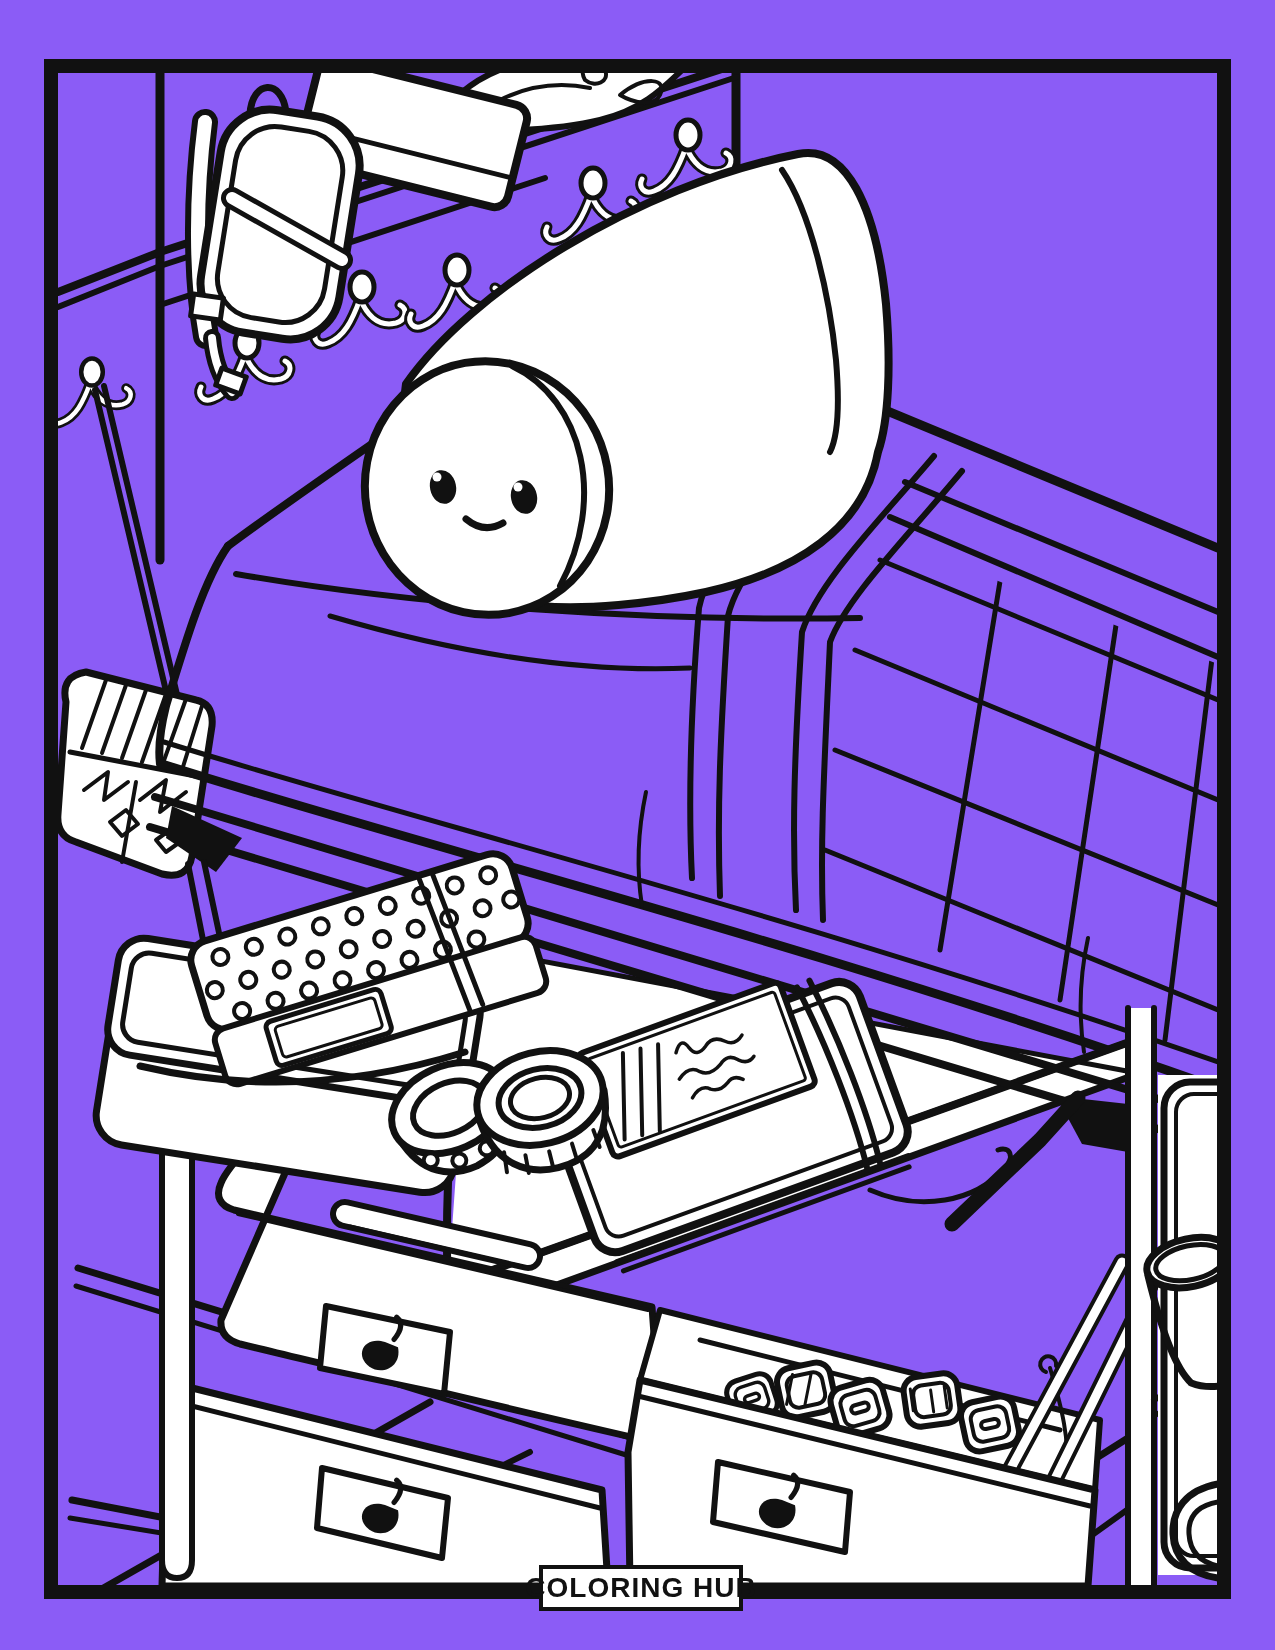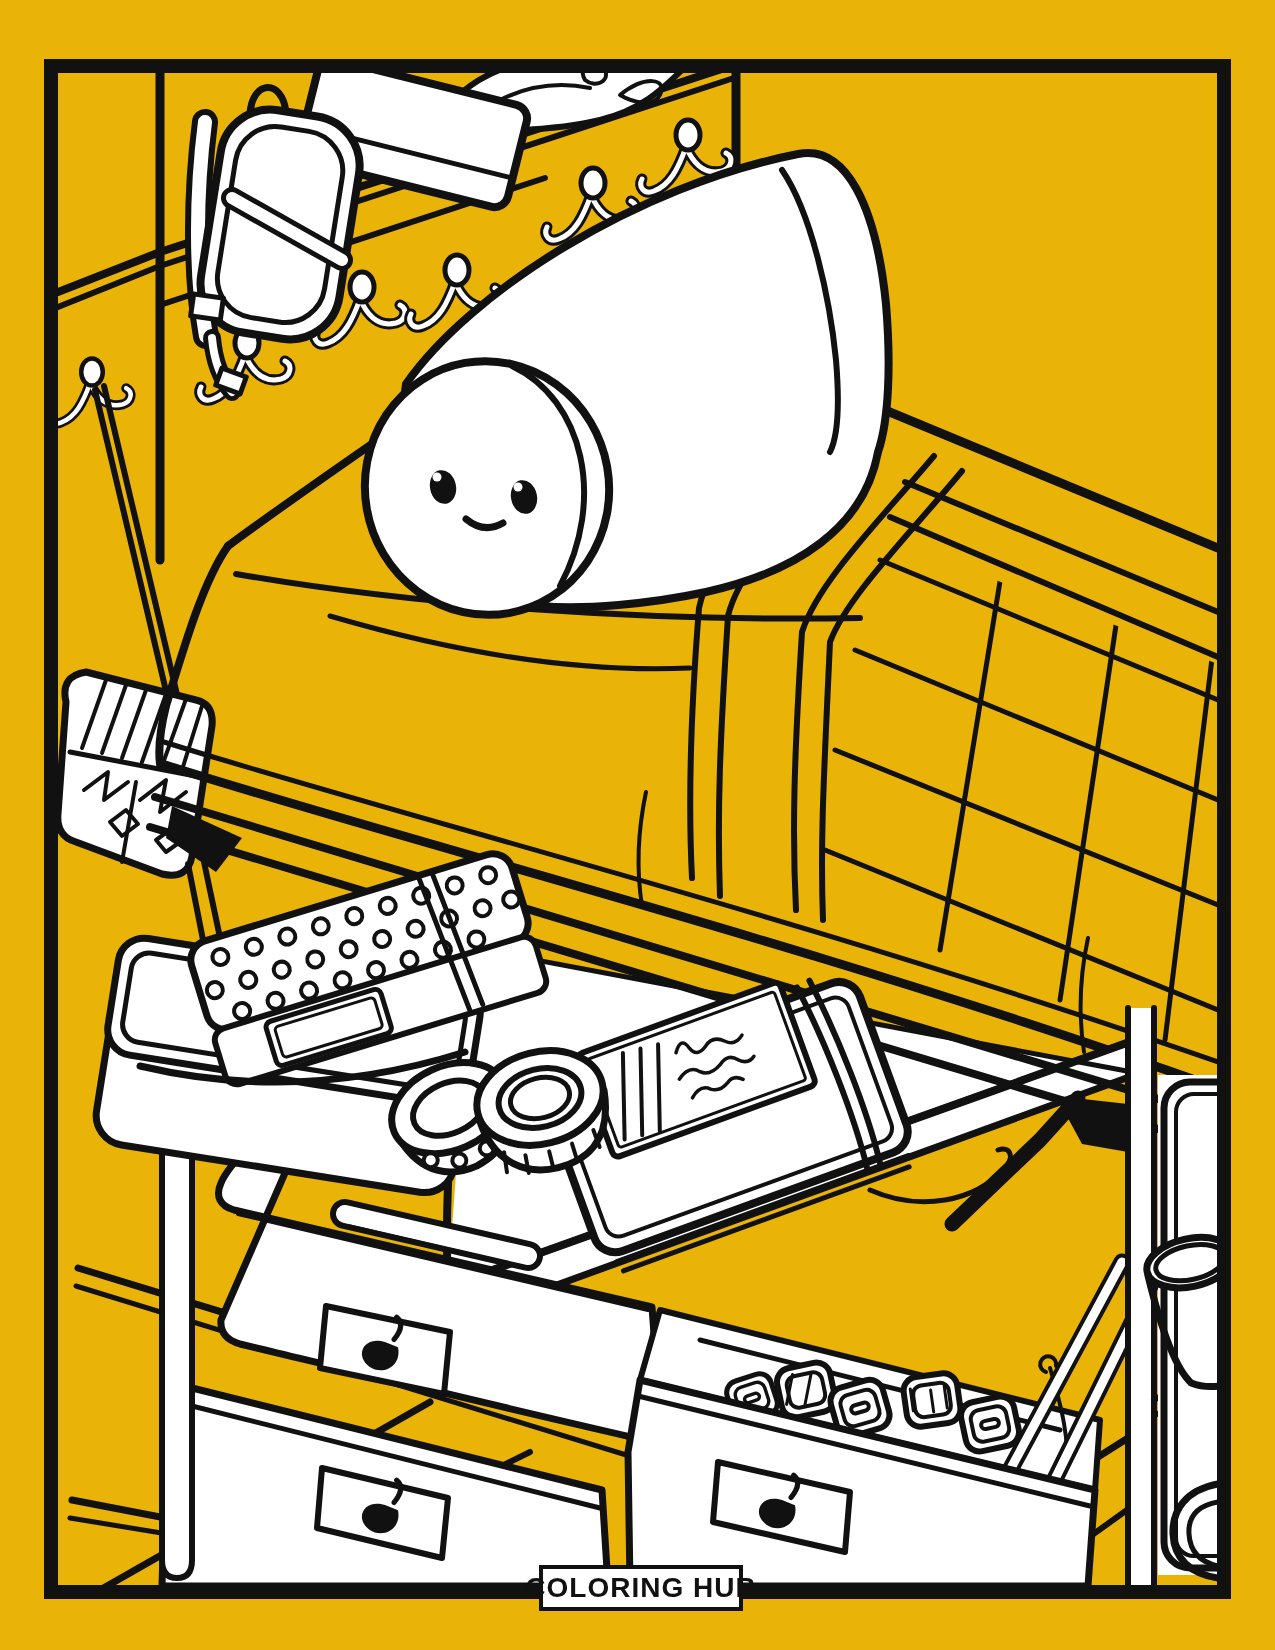--- a/index.html
+++ b/index.html
@@ -2,21 +2,21 @@
 <html><head>
 <meta charset="utf-8">
 <style>
   html,body{margin:0;padding:0;}
   body{
     width:1275px;height:1650px;
     background:#ffffff;
     font-family:"Liberation Sans", sans-serif;
     overflow:hidden;
   }
-  .page{position:relative;width:1275px;height:1650px;background:#eab308;}
+  .page{position:relative;width:1275px;height:1650px;background:#8b5cf6;}
   svg{display:block;}
   .badge-text{
     font-family:"Liberation Sans", sans-serif;
     font-weight:bold;
     font-size:28px;
     letter-spacing:1px;
     fill:#111;
   }
 </style>
 </head>

